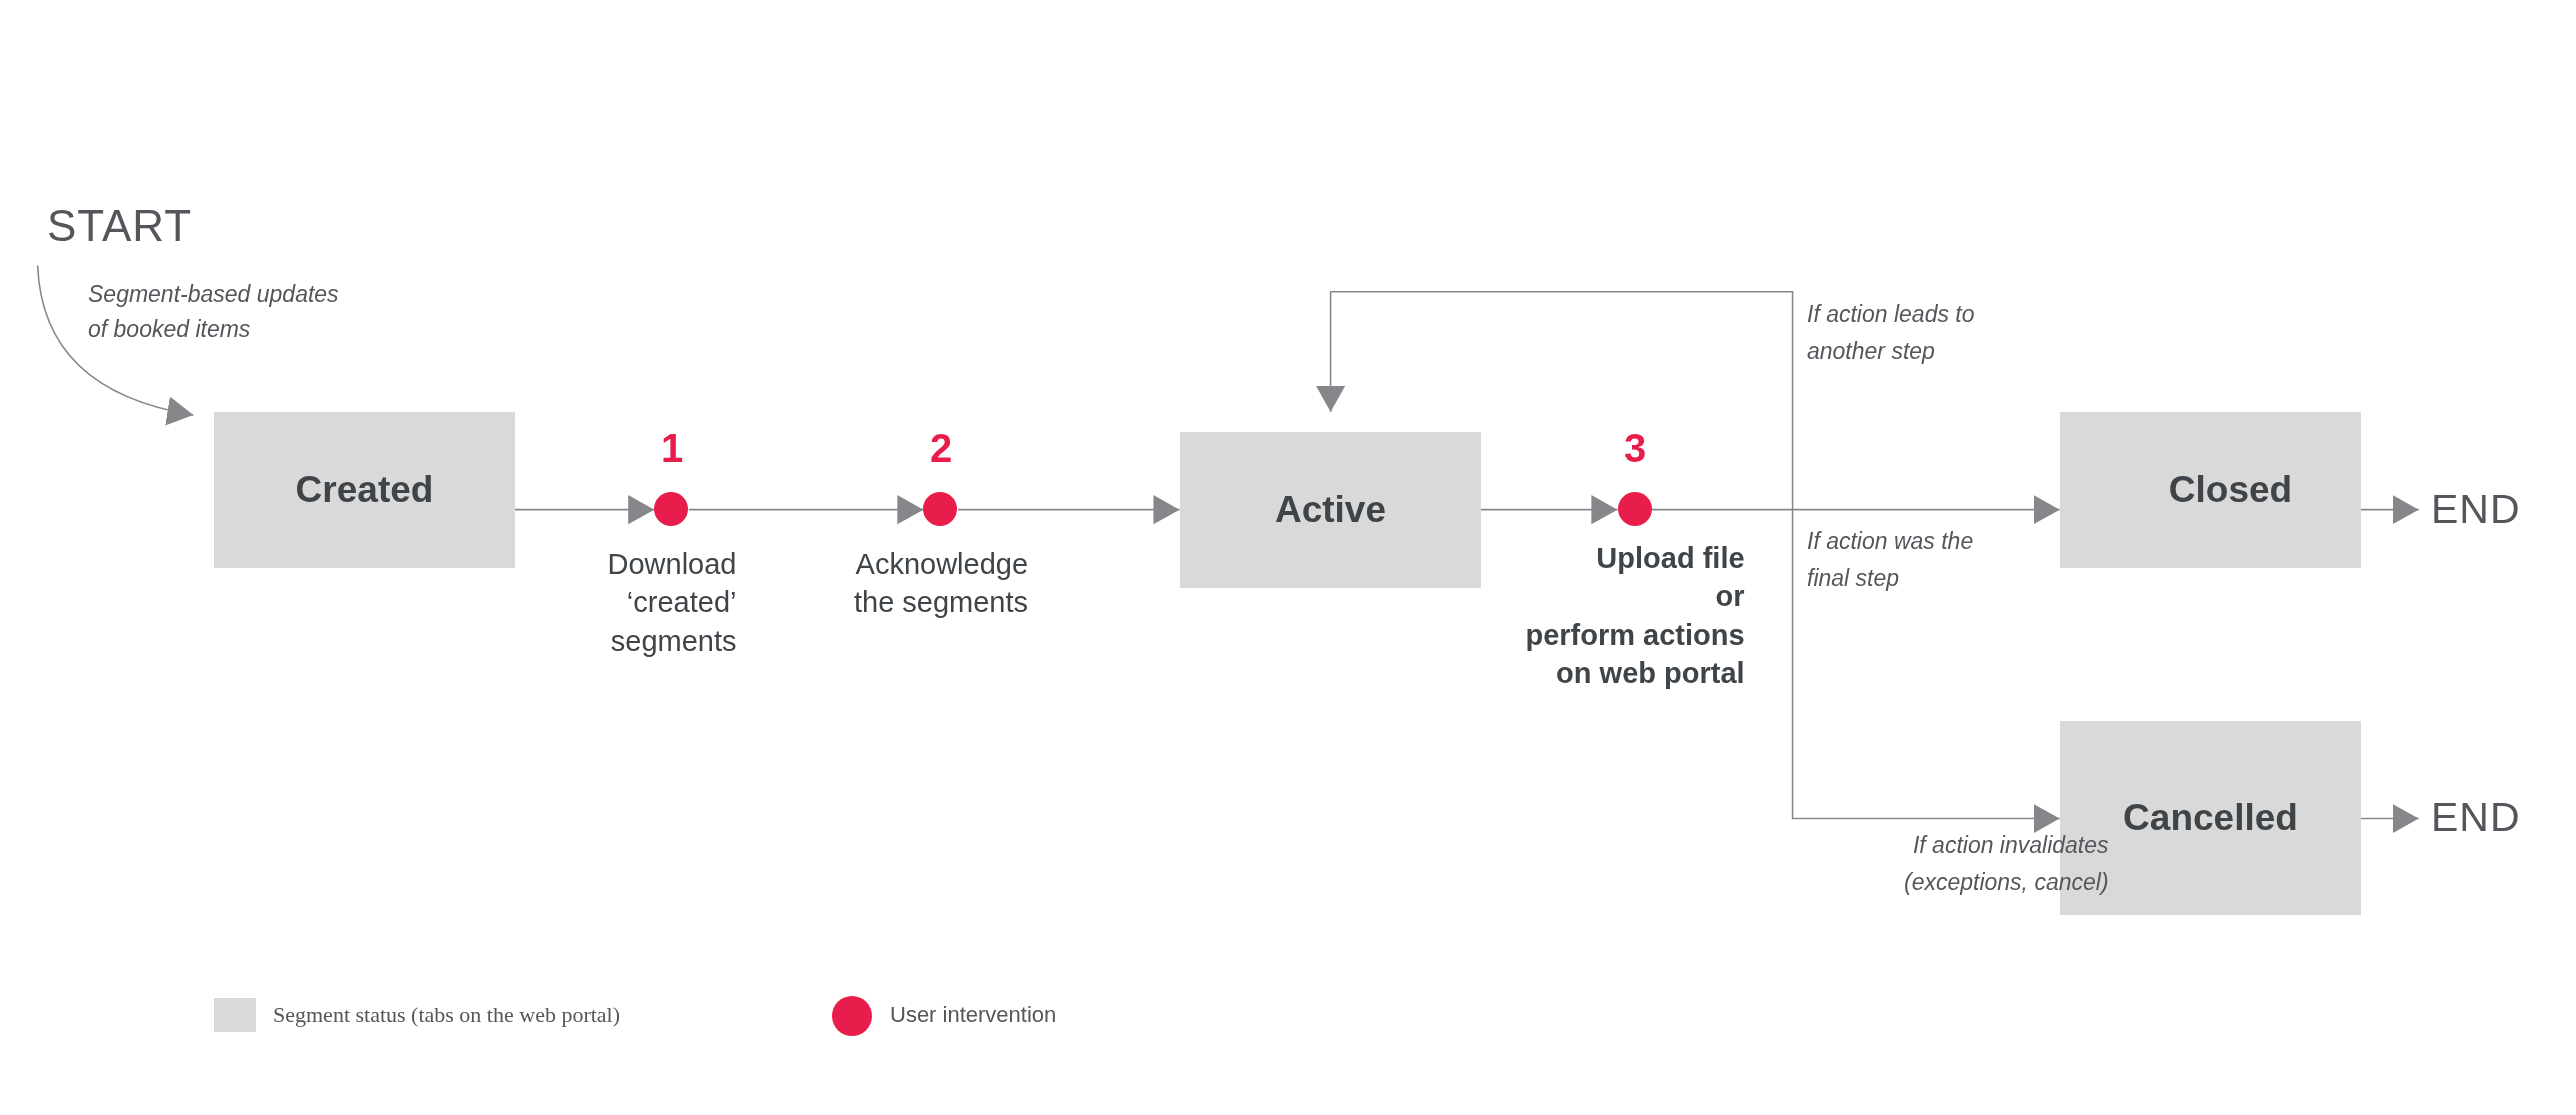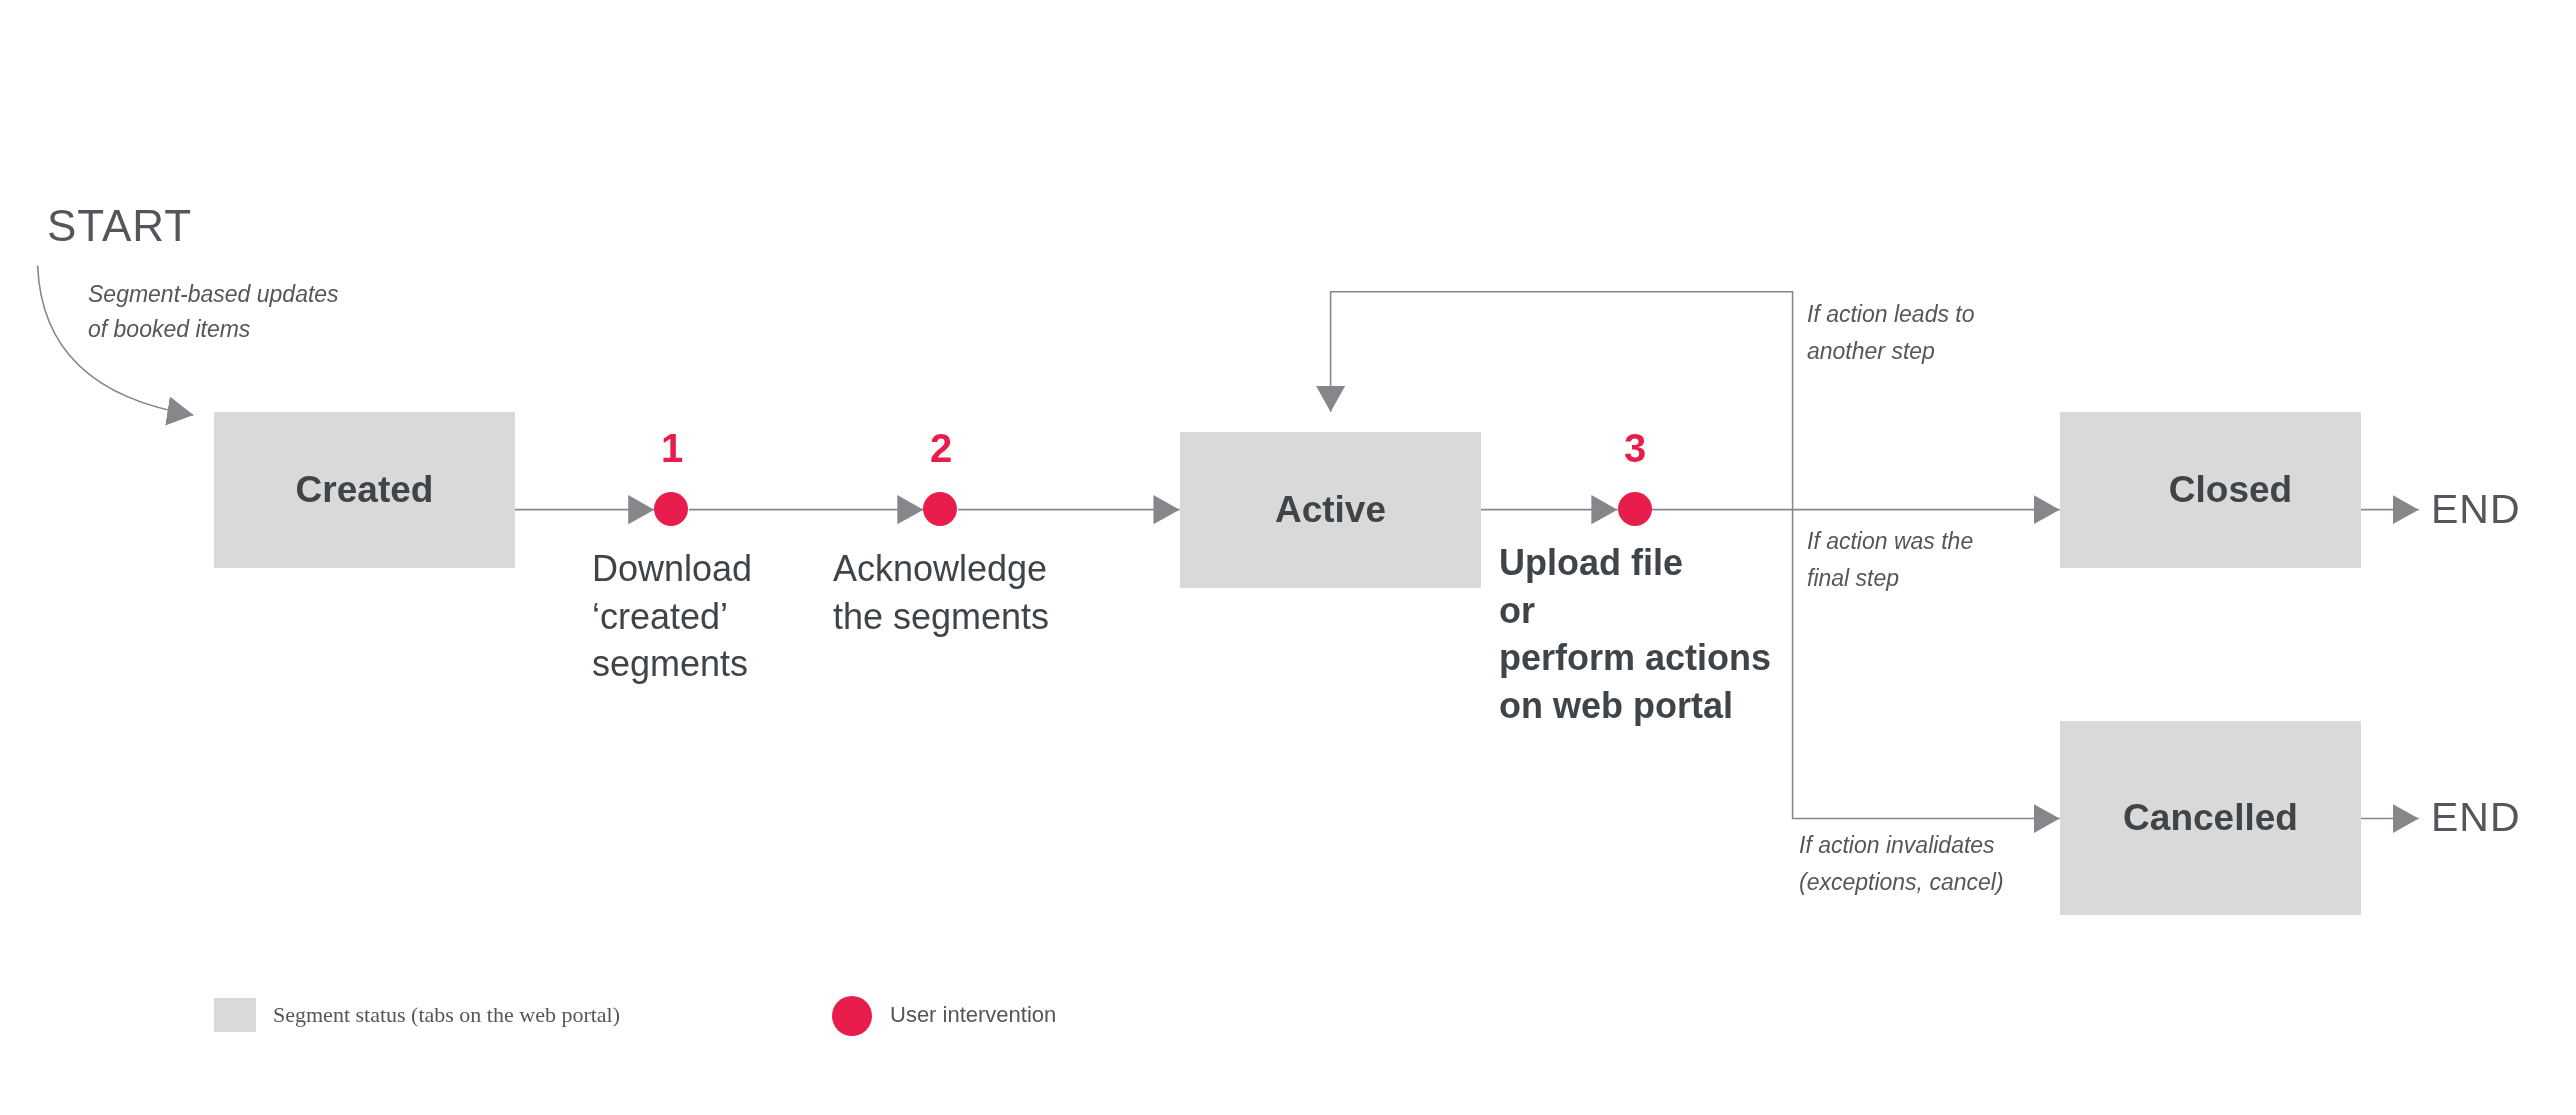--- a/index.html
+++ b/index.html
@@ -56,31 +56,31 @@
   .num-1{left:672px;} .num-2{left:941px;} .num-3{left:1635px;}
 
   .step-circle{
     position:absolute;width:34px;height:34px;border-radius:50%;
     background:var(--accent-red);top:492px;
   }
   .circ-1{left:654px;} .circ-2{left:923px;} .circ-3{left:1618px;}
 
   .step-label{
     position:absolute;transform:translateX(-50%);
-    font-size:36px;color:var(--text-dark);text-align:left;
+    font-size:29px;color:var(--text-dark);text-align:right;
     line-height:1.32;white-space:pre-line;
   }
   .lbl-1{left:672px;top:545px;}
   .lbl-2{left:941px;top:545px;}
   .lbl-3{left:1635px;top:539px;font-weight:bold;}
 
   .cond{line-height:1.6;}
   .cond-loop{left:1807px;top:296px;}
   .cond-closed{left:1807px;top:523px;}
-  .cond-cancelled{left:1799px;top:827px;}
+  .cond-cancelled{left:1904px;top:827px;text-align:right;}
 
   .end-label{
     position:absolute;font-size:41px;color:var(--text-gray);letter-spacing:1px;
   }
   .end-closed{left:2431px;top:486px;}
   .end-cancelled{left:2431px;top:794px;}
 
   .legend{position:absolute;left:0;top:0;}
   .legend-swatch{
     position:absolute;left:214px;top:998px;width:42px;height:34px;

